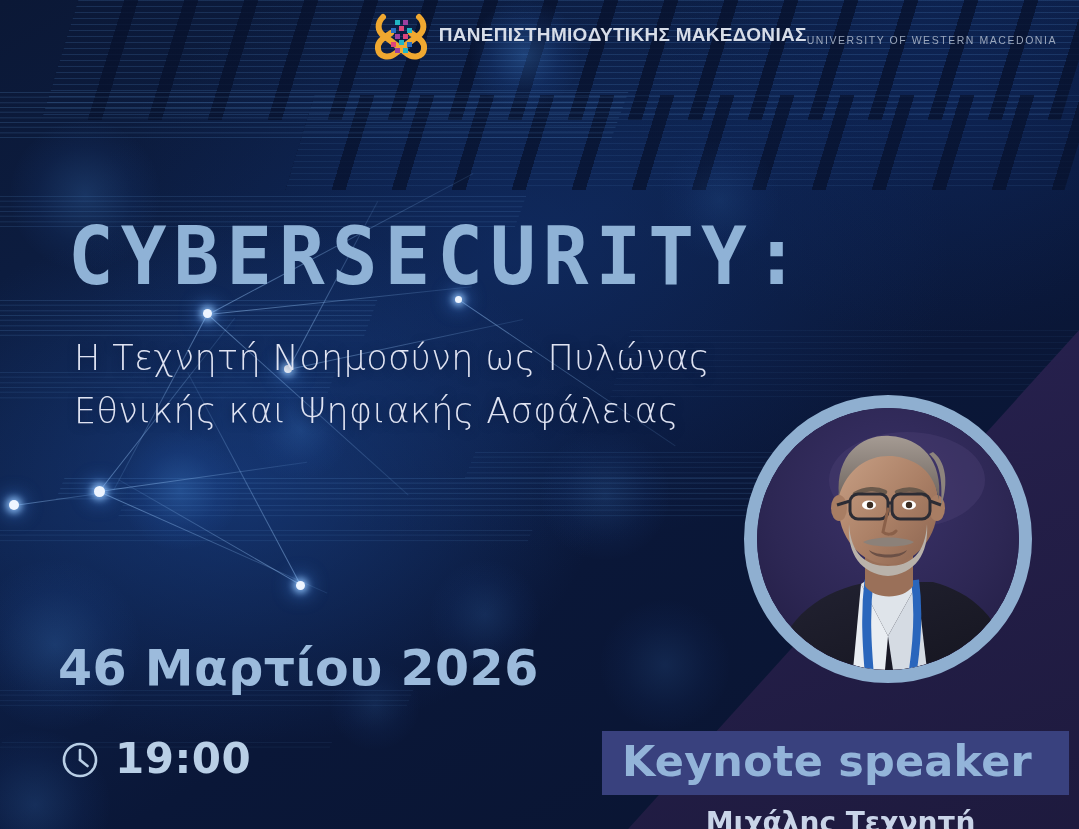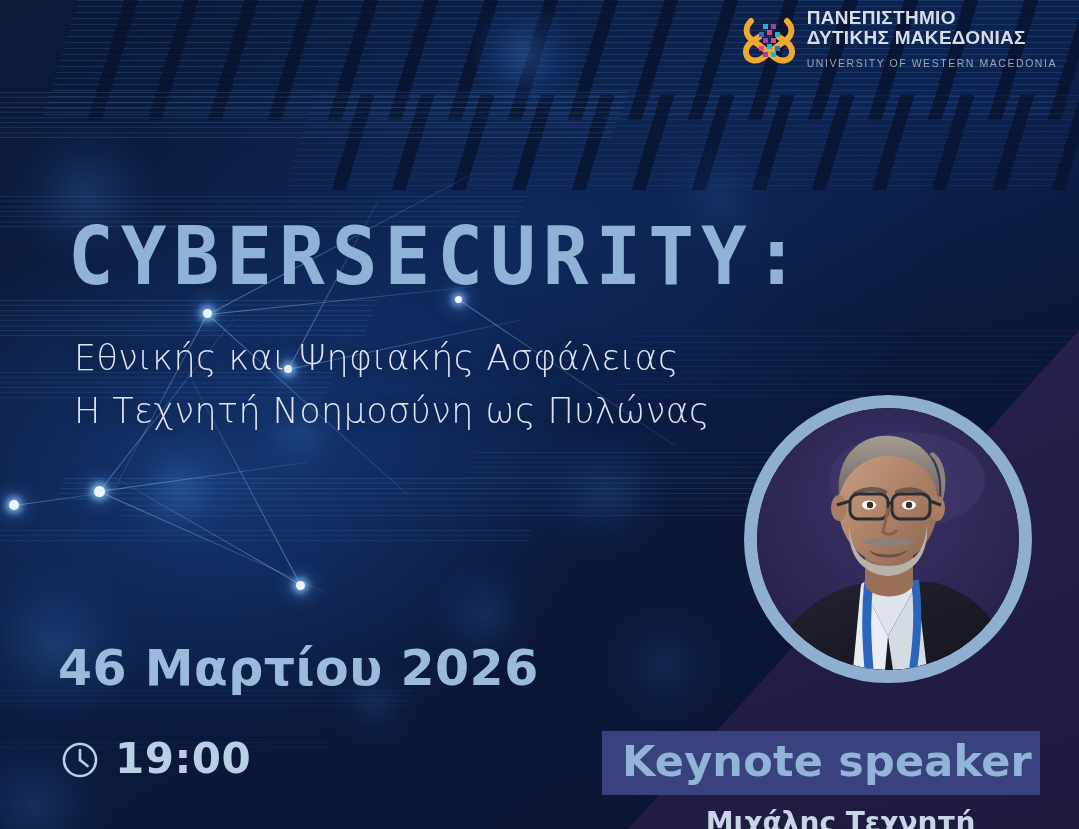--- a/index.html
+++ b/index.html
@@ -58,21 +58,21 @@
   .panelfill {
     position:absolute; left:430px; top:318px; width:660px; height:520px; pointer-events:none;
     background:linear-gradient(160deg, #2b2456 0%, #251f4a 45%, #1e1a3e 100%);
     clip-path:polygon(190px 520px, 660px 0px, 660px 520px);
     opacity:0.97;
   }
 
   
   .logo { position:absolute; right:22px; top:8px; display:flex; align-items:center; gap:10px; }
   .logo-mark { width:56px; height:56px; flex:0 0 56px; }
-  .logo-text { display:flex; flex-direction:column; justify-content:flex-start; }
+  .logo-text { display:flex; flex-direction:row; justify-content:flex-start; }
   .logo-l1, .logo-l2 {
     color:#d7dde8; font-weight:bold; font-size:19px; line-height:20px;
     letter-spacing:0.3px; white-space:nowrap;
   }
   .logo-l3 {
     color:#9aa6bb; font-size:10.5px; line-height:15px; letter-spacing:1.55px;
     white-space:nowrap; margin-top:8px;
   }
 
   
@@ -120,21 +120,21 @@
     position:absolute; left:744px; top:395px;
     width:288px; height:288px; border-radius:50%;
     border:13px solid #8fafd0; background:#2a2450;
     overflow:hidden;
   }
   .photo-inner { position:absolute; inset:0; border-radius:50%; overflow:hidden; background:#2e2756; }
   .photo-inner svg { position:absolute; left:0; top:0; }
 
   .kn-banner {
     position:absolute; left:602px; top:731px;
-    background:#39417e; padding:8px 8px 11px 20px;
+    background:#39417e; padding:8px 37px 11px 20px;
   }
   .kn-banner span {
     color:#93b4d9; font-size:43px; font-weight:bold; letter-spacing:0.2px;
     line-height:45px; white-space:nowrap; font-family:"DejaVu Sans", sans-serif;
   }
   .kn-name {
     position:absolute; left:602px; top:806px; width:477px;
     text-align:center; color:#c9d4e8; font-size:28px; font-weight:bold;
     white-space:nowrap; font-family:"DejaVu Sans", sans-serif;
     overflow:hidden; height:23px;
@@ -224,22 +224,22 @@
     <span class="logo-text">
       <span class="logo-l1">ΠΑΝΕΠΙΣΤΗΜΙΟ</span>
       <span class="logo-l2">ΔΥΤΙΚΗΣ ΜΑΚΕΔΟΝΙΑΣ</span>
       <span class="logo-l3">UNIVERSITY OF WESTERN MACEDONIA</span>
     </span>
   </div>
 
   <div class="t-cyber">CYBERSECURITY:</div>
 
   <div class="subtitle">
+    <div>Η Τεχνητή Νοημοσύνη ως Πυλώνας</div>
     <div>Εθνικής και Ψηφιακής Ασφάλειας</div>
-    <div>Η Τεχνητή Νοημοσύνη ως Πυλώνας</div>
   </div>
 
   <div class="date">46 Μαρτίου 2026</div>
 
   <div class="timerow">
     <span class="clock-icon">
       <svg viewBox="0 0 40 40" width="40" height="40">
         <circle cx="20" cy="20" r="16" fill="none" stroke="#b9cfe6" stroke-width="2.6"></circle>
         <path d="M20 20 L20 10" stroke="#b9cfe6" stroke-width="2.6" stroke-linecap="round" fill="none"></path>
         <path d="M20 20 L27.5 26" stroke="#b9cfe6" stroke-width="2.6" stroke-linecap="round" fill="none"></path>

